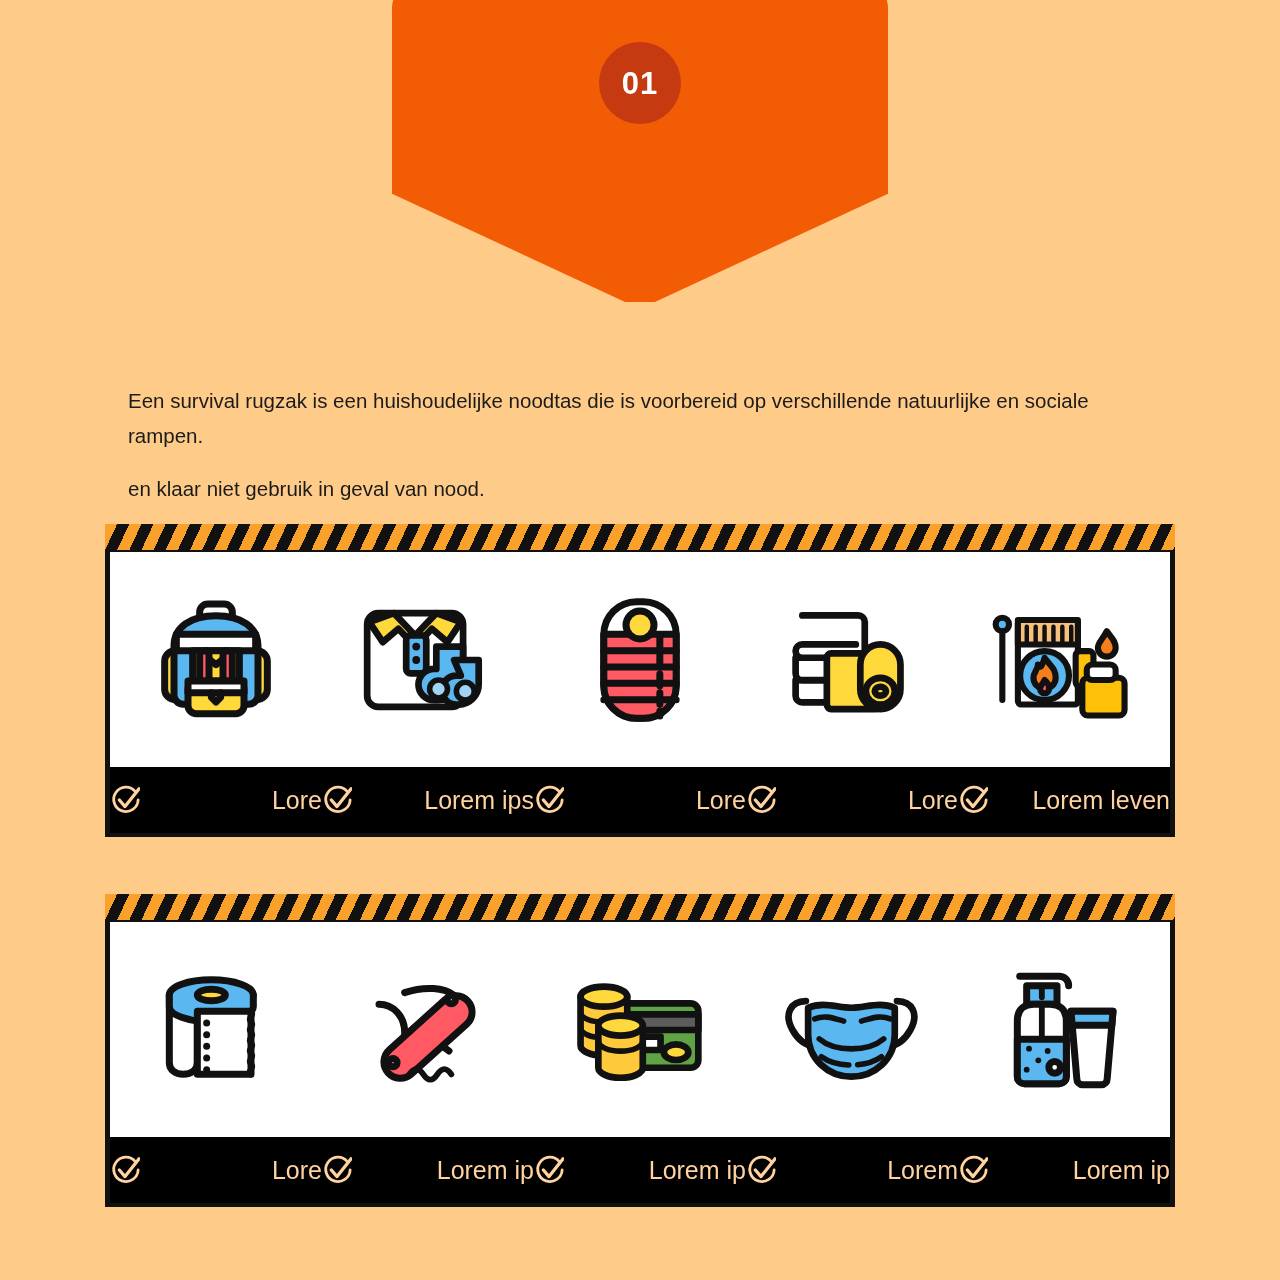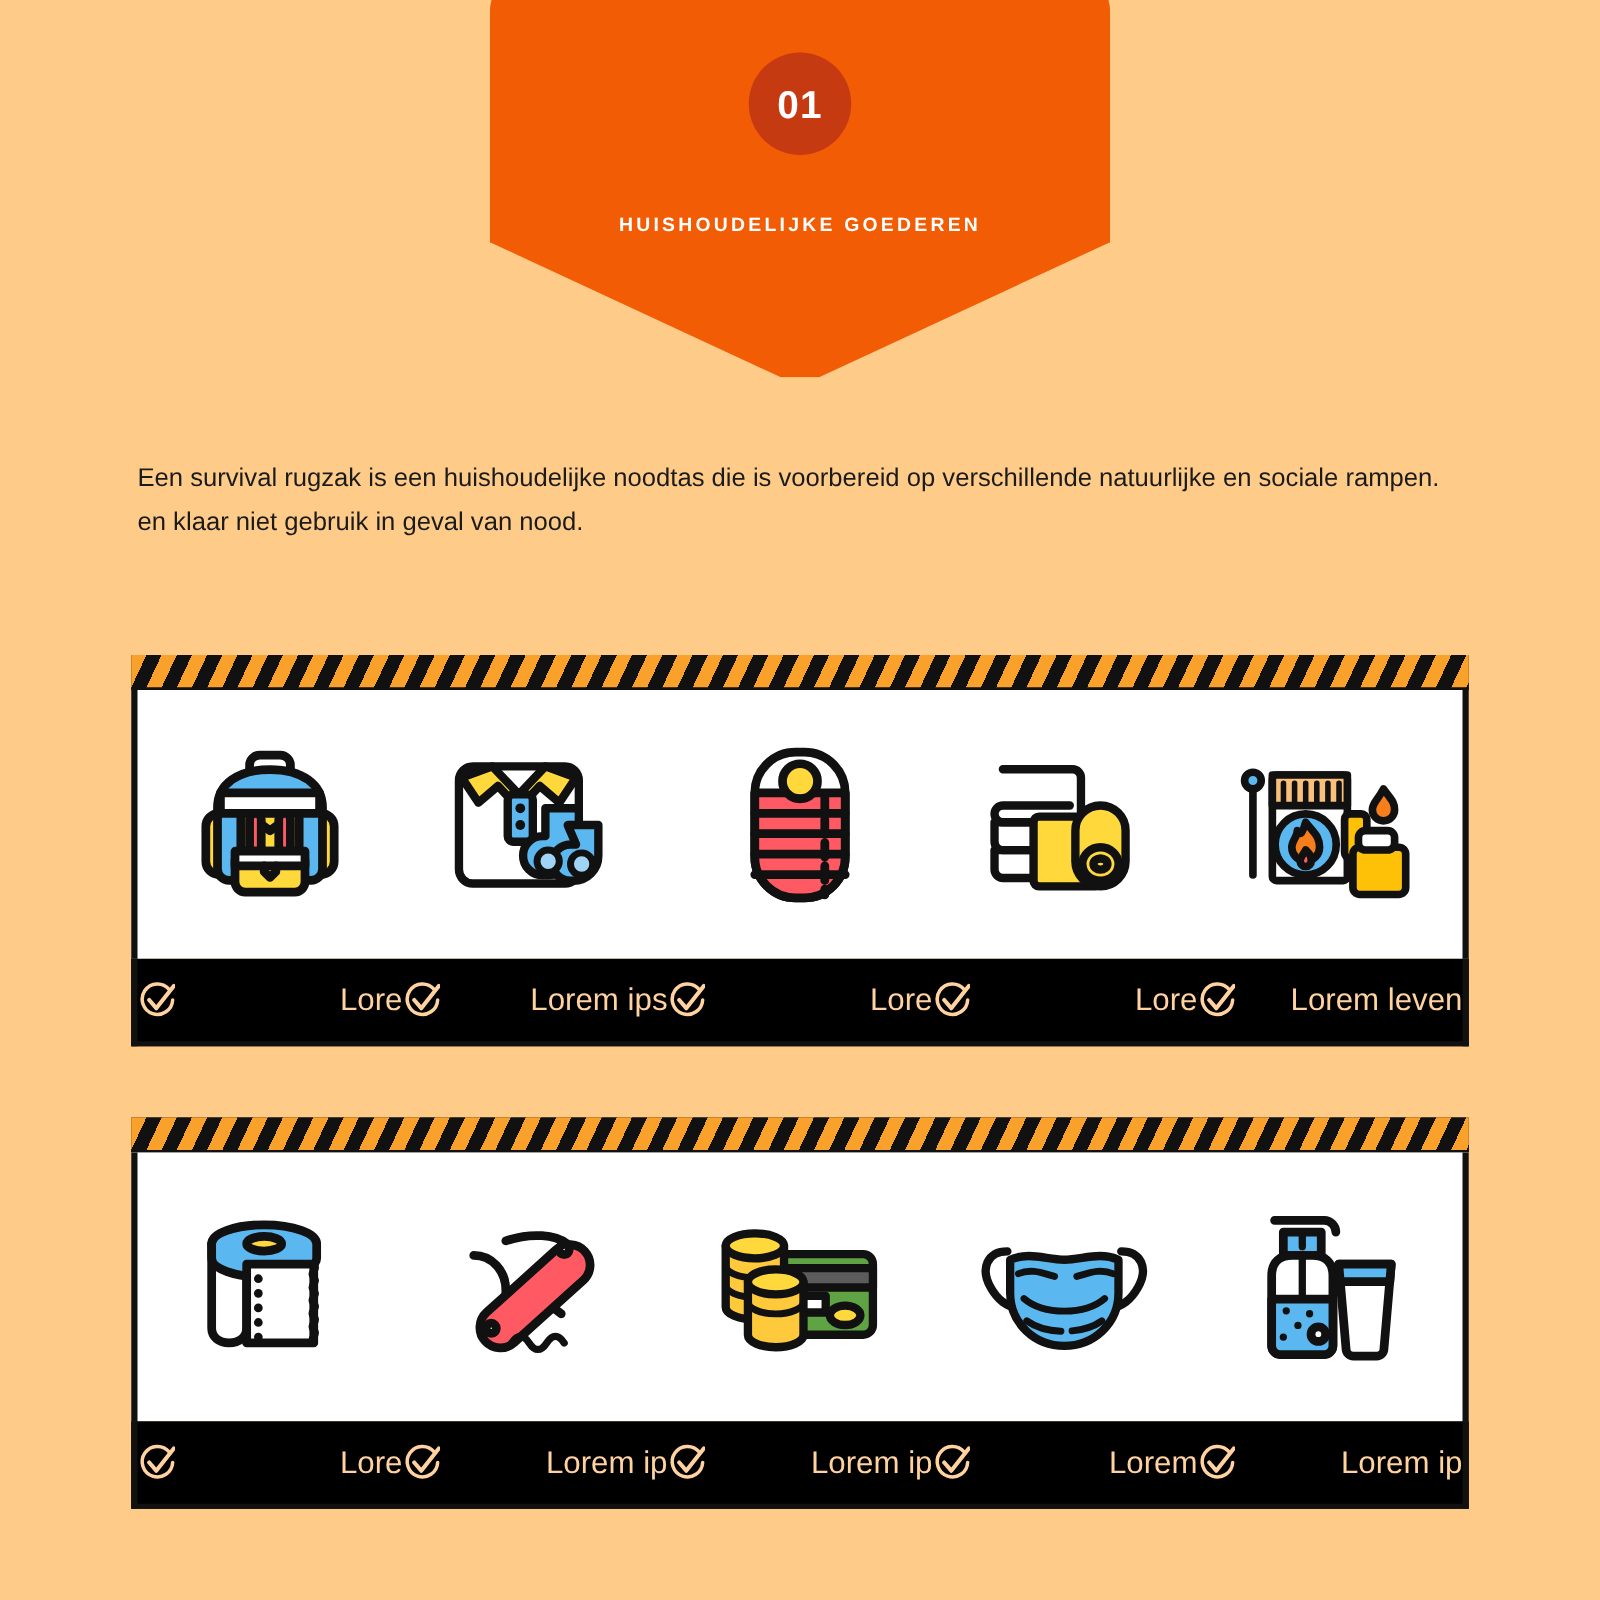--- a/index.html
+++ b/index.html
@@ -43,21 +43,21 @@
     position: absolute; top: 190px; left: 0; width: 496px;
     text-align: center; color: #ffffff;
     font-size: 15.5px; font-weight: 700; letter-spacing: 2.6px;
   }
 
   
   .intro {
     position: absolute; top: 365px; left: 110px; width: 1070px;
     color: #1b1b1b; font-size: 20.5px; line-height: 35px;
   }
-  .intro p { margin: 0; }
+  .intro p { margin: 18px; }
 
   
   .panel { position: absolute; left: 105px; width: 1070px; }
   .panel-1 { top: 524px; }
   .panel-2 { top: 894px; }
 
   .hazard {
     height: 28px; width: 100%;
     background-color: #111111;
     background-image:
@@ -101,21 +101,20 @@
 <body>
 
 <div class="page">
 
   <div class="banner-wrap">
     <div class="banner-body"></div>
     <div class="banner-point"></div>
     <div class="banner-num-circle">
       <span class="banner-num">01</span>
     </div>
-    <div class="banner-title">HUISHOUDELIJKE GOEDEREN</div>
   </div>
 
   <div class="intro">
     <p>Een survival rugzak is een huishoudelijke noodtas die is voorbereid op verschillende natuurlijke en sociale rampen.</p>
     <p>en klaar niet gebruik in geval van nood.</p>
   </div>
 
   <div class="panel panel-1">
     <div class="hazard"></div>
     <div class="panel-white">

